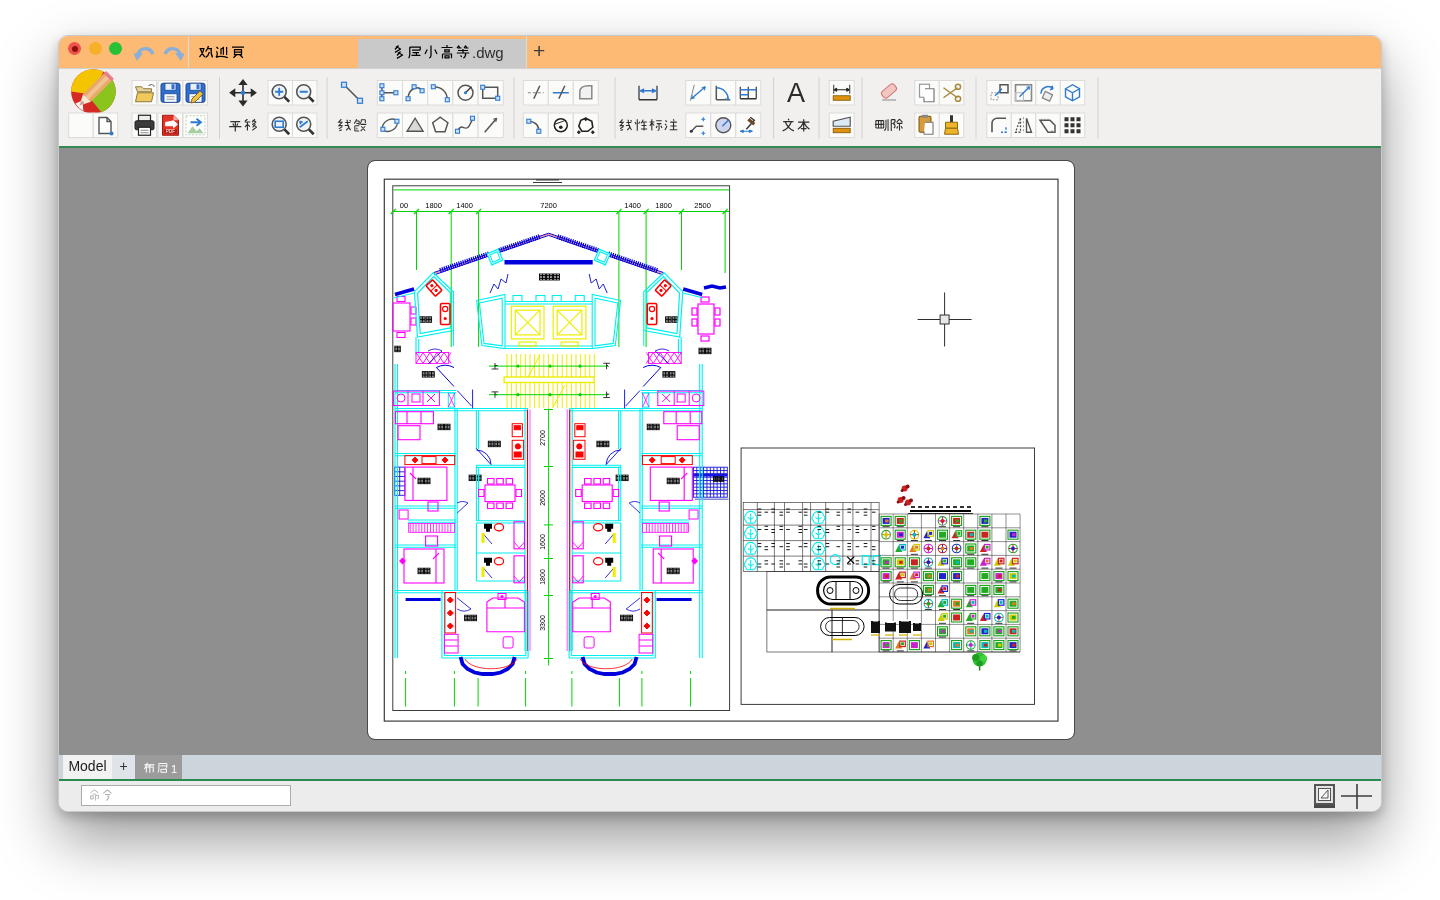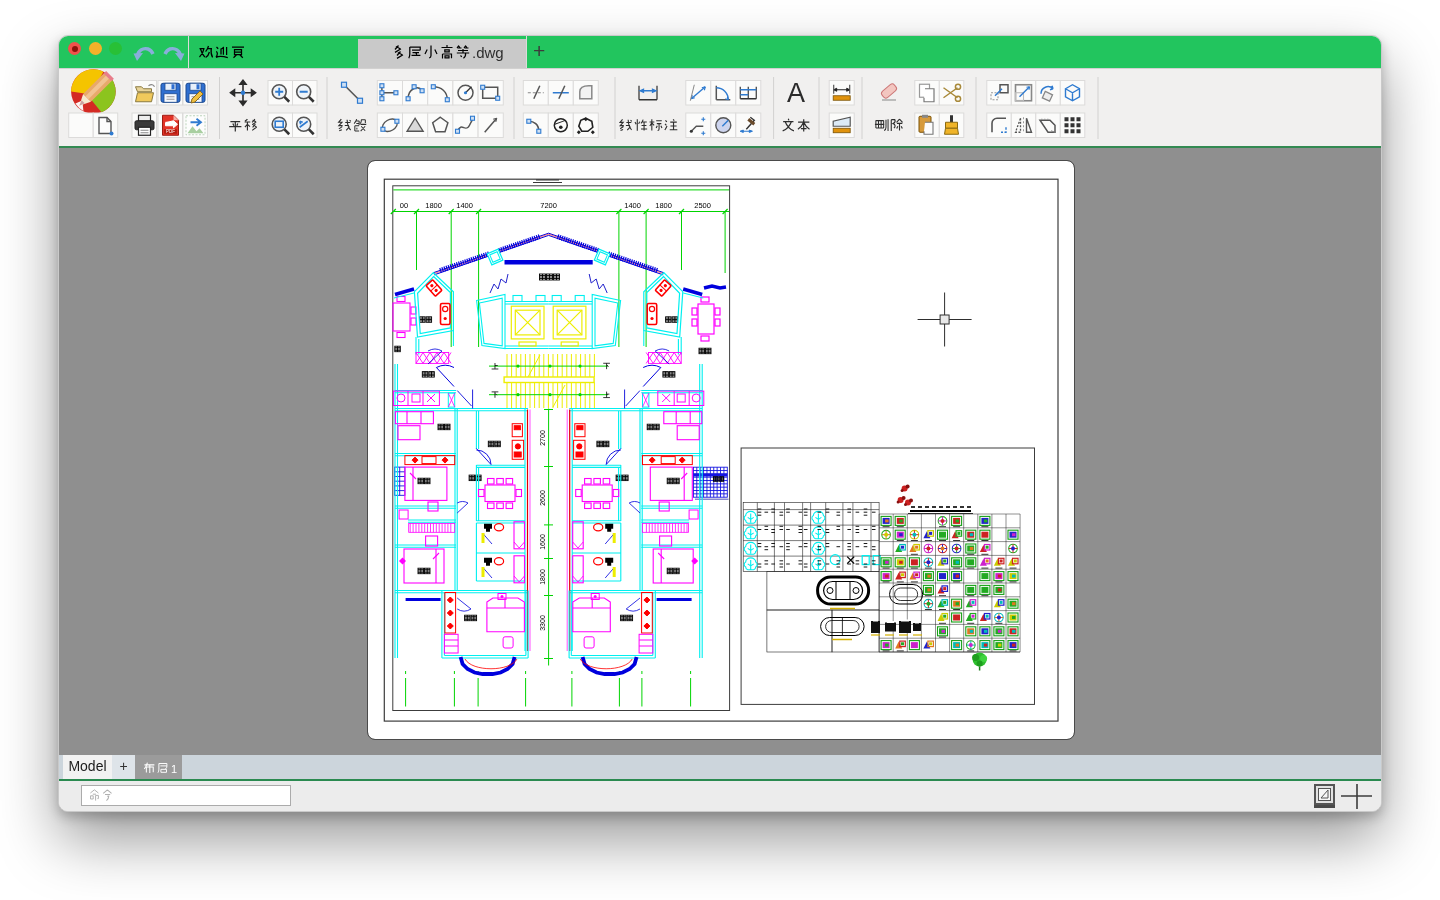--- a/index.html
+++ b/index.html
@@ -1,20 +1,20 @@
 <!DOCTYPE html>
 <html><head>
 <meta charset="utf-8">
 <style>
 html,body{margin:0;padding:0;width:1440px;height:900px;background:#fff;overflow:hidden;
   font-family:"Liberation Sans",sans-serif;}
 #win{position:absolute;left:58px;top:35px;width:1324px;height:777px;border-radius:10px;
   background:#f1f0ef;box-shadow:0 5px 12px rgba(0,0,0,.22),0 28px 60px rgba(0,0,0,.40);
   overflow:hidden;border:1px solid #c9c9c9;box-sizing:border-box;}
-#titlebar{position:absolute;left:0;top:0;width:100%;height:32px;background:#22c55e;
+#titlebar{position:absolute;left:0;top:0;width:100%;height:32px;background:#fdba74;
   border-bottom:1px solid #d2d1d0;}
 .tl{position:absolute;top:6px;width:13px;height:13px;border-radius:50%;}
 #toolbar{position:absolute;left:0;top:33px;width:100%;height:77px;background:#f1f0ef;
   border-bottom:2px solid #338a52;}
 #canvas{position:absolute;left:0;top:112px;width:100%;height:607px;background:#8f8f8f;}
 #paper{position:absolute;left:309px;top:13px;width:706px;height:578px;background:#fff;
   outline:1px solid #4a4a4a;border-radius:7px;}
 #layoutbar{position:absolute;left:0;top:719px;width:100%;height:24px;background:#ccd5dc;
   border-bottom:2px solid #2a8a50;}
 #cmdbar{position:absolute;left:0;top:745px;width:100%;height:31px;background:#ececec;}

